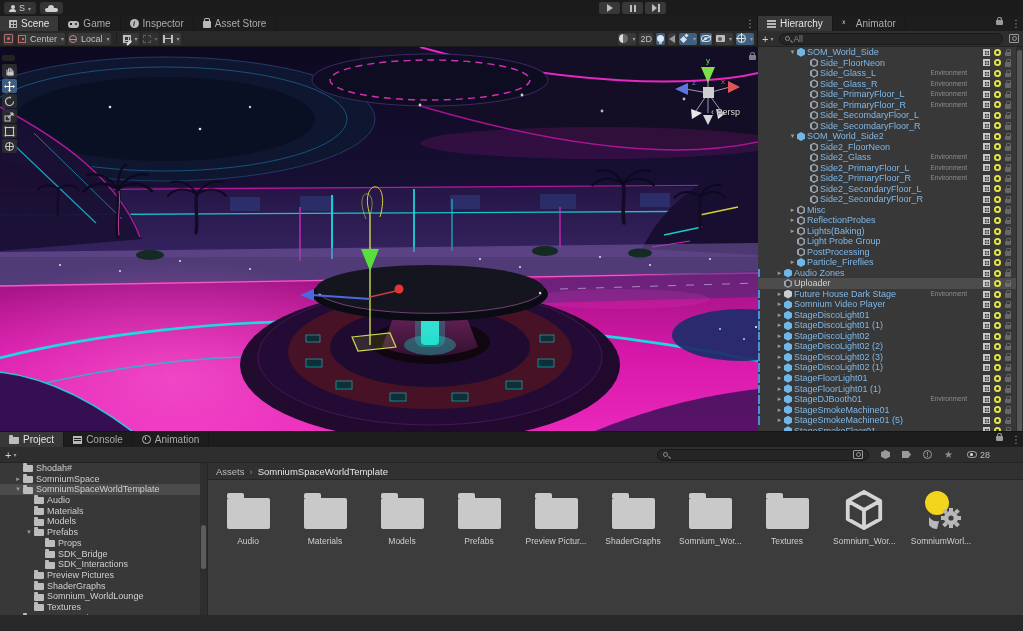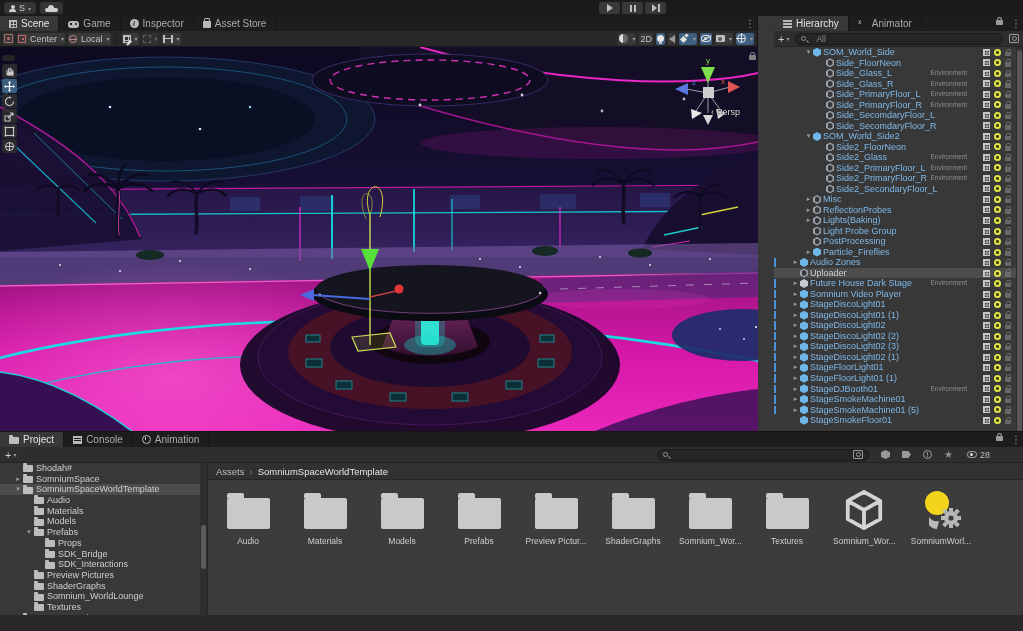--- a/index.html
+++ b/index.html
@@ -94,24 +94,24 @@
   .tool-btn { width:15px; height:14px; background:#2f2f2fd9; border-radius:2px; display:flex; align-items:center; justify-content:center; }
   .tool-btn.on { background:#3e5f80; }
   .tool-btn svg { display:block; }
 
   
   #view-gizmo { position:absolute; right:12px; top:6px; width:80px; height:78px; }
   #persp-label { position:absolute; right:18px; top:60px; font-size:9px; color:#dcdcdc; text-shadow:0 1px 2px #000; }
   #gizmo-lock { position:absolute; right:2px; top:4px; opacity:.8;}
 
   
-  #right-dock { position:absolute; left:758px; top:16px; width:265px; height:431px; background:#383838;padding-left:16px; }
+  #right-dock { position:absolute; left:758px; top:16px; width:265px; height:431px; background:#383838; }
   #hier-toolbar { height:16px; background:#2e2e2e; display:flex; align-items:center; padding:0 4px; gap:6px; border-bottom:1px solid #232323;}
   .plus-btn { font-size:11px; color:#cfcfcf; display:flex; align-items:center; gap:2px; }
-  .searchfield { flex:1; height:12px; background:#252525; border:1px solid #1a1a1a; border-radius:7px; display:flex; align-items:center; padding:0 5px; gap:10px; color:#8a8a8a; font-size:8.5px; }
+  .searchfield { flex:1; height:12px; background:#252525; border:1px solid #1a1a1a; border-radius:7px; display:flex; align-items:center; padding:0 5px; gap:3px; color:#8a8a8a; font-size:8.5px; }
   .mag { width:5px; height:5px; border:1px solid #8f8f8f; border-radius:50%; position:relative; flex:none;}
   .mag:after{content:"";position:absolute;left:4px;top:4px;width:3px;height:1px;background:#8f8f8f;transform:rotate(45deg);}
   .ic-searchwin { width:10px; height:9px; border:1px solid #9a9a9a; border-radius:1px; position:relative; flex:none;}
   .ic-searchwin:before{content:"";position:absolute;right:1px;bottom:1px;width:3px;height:3px;border:1px solid #9a9a9a;border-radius:50%;}
 
   #hier-list { position:relative; height:400px; overflow:hidden; background:#383838; }
   .hrow { position:relative; height:10.52px; display:flex; align-items:center; font-size:9px; color:#d4d4d4; line-height:10.52px; padding-right:2px; }
   .hrow.sel { background:#4c4c4c; }
   .hrow .nm { white-space:nowrap; overflow:hidden; text-overflow:ellipsis; margin-left:2px;}
   .hrow .nm.blue { color:#7fb8e8; }
@@ -750,20 +750,33 @@
             <span class="nm blue">Side2_SecondaryFloor_L</span>
             <span class="sp"></span>
             <span class="ric">
               <span class="ic-rgrid"></span>
               <span class="ic-rdot"></span>
               <span class="ic-rlock"></span>
               <span class="chev"></span>
             </span>
           </div>
           <div class="hrow">
+            <span class="ind" style="width:43px"></span>
+            <span class="arr"></span>
+            <span class="cube go"></span>
+            <span class="nm blue">Side2_SecondaryFloor_R</span>
+            <span class="sp"></span>
+            <span class="ric">
+              <span class="ic-rgrid"></span>
+              <span class="ic-rdot"></span>
+              <span class="ic-rlock"></span>
+              <span class="chev"></span>
+            </span>
+          </div>
+          <div class="hrow">
             <span class="ind" style="width:30px"></span>
             <span class="arr">▸</span>
             <span class="cube go"></span>
             <span class="nm blue">Misc</span>
             <span class="sp"></span>
             <span class="ric">
               <span class="ic-rgrid"></span>
               <span class="ic-rdot"></span>
               <span class="ic-rlock"></span>
               <span class="chev"></span>

